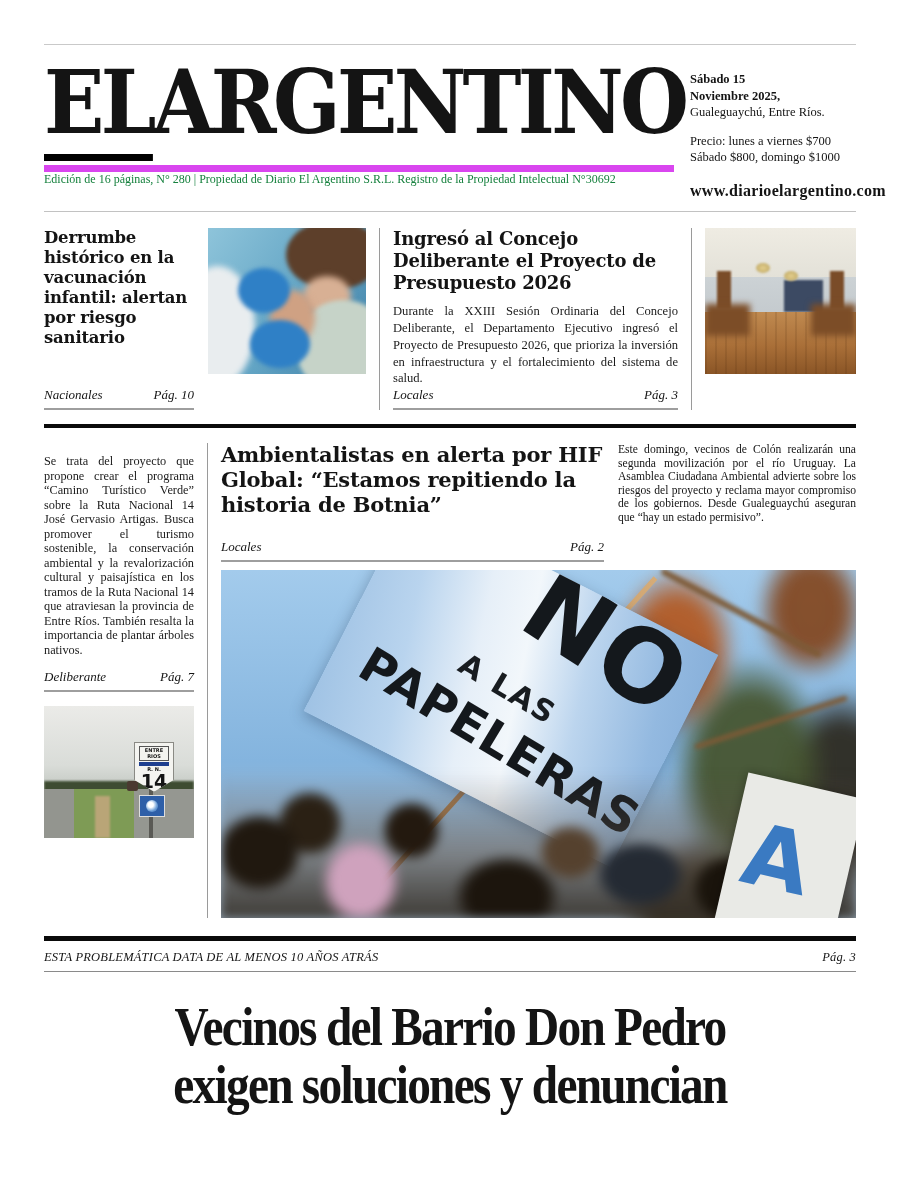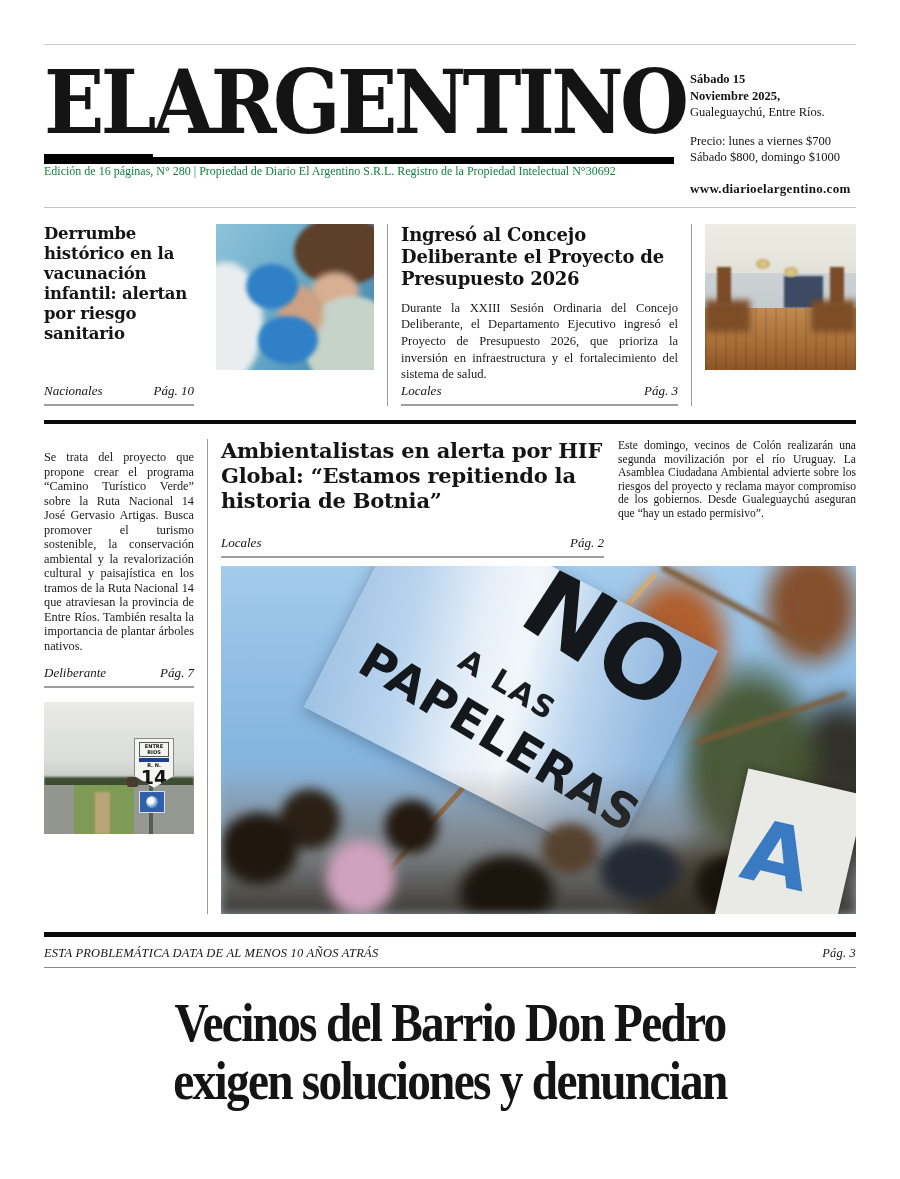--- a/index.html
+++ b/index.html
@@ -10,48 +10,48 @@
   }
   .page { width:812px; margin:0 auto; padding-top:44px; }
   .thin-rule { border-top:1px solid #c9c9c9; }
   .black-bar { background:#0a0a0a; height:4px; }
   .black-bar.thick { height:5px; }
 
   
   .header-grid { display:flex; justify-content:space-between; padding:10px 0 10px; }
   .header-left { width:630px; }
   .masthead {
-    border-bottom:7px solid #000000; padding:6px 0 12px; line-height:0.95;
+    border-bottom:7px solid #d946ef; padding:6px 0 20px; line-height:0.95;
     white-space:nowrap;
   }
   .masthead-text {
     display:inline-block; font-family:"DejaVu Serif", serif; font-weight:700;
     font-size:88px; letter-spacing:-4px; transform:scaleX(0.90);
     transform-origin:0 100%;
   }
   .masthead-el { border-bottom:7px solid #000; padding-bottom:0px; }
   .edition-line { font-size:12px; color:#15803d; }
   .header-info { width:166px; font-size:12.5px; line-height:1.32; padding-top:16px; }
   .header-info .b { font-weight:700; }
   .header-info .gap { height:12px; }
-  .website { font-weight:700; letter-spacing:0.3px; font-size:13px; margin-top:14px; }
+  .website { font-weight:700; letter-spacing:0.3px; font-size:16px; margin-top:14px; }
   .header-bottom-rule { border-top:1px solid #c2c2c2; }
 
   
   .headline { font-family:"DejaVu Serif", serif; font-weight:700; line-height:1.22; letter-spacing:-0.2px; }
   .story-footer {
     display:flex; justify-content:space-between; font-style:italic; font-size:13px;
     border-bottom:2px solid #9e9e9e; padding-bottom:5px;
   }
   .body-text { text-align:justify; color:#1a1a1a; }
   .photo { position:relative; overflow:hidden; background:#ddd; }
 
   
   .row1 { display:flex; padding:16px 0 14px; }
-  .r1c1 { width:150px; margin-right:22px; display:flex; flex-direction:column; }
+  .r1c1 { width:150px; margin-right:14px; display:flex; flex-direction:column; }
   .r1c1 .headline { font-size:16.5px; }
   .r1c1 .story-footer { margin-top:auto; }
   .r1-photo1 { width:158px; height:146px; }
   .r1c3 { flex:1; margin-left:13px; border-left:1px solid #9a9a9a; padding-left:13px; display:flex; flex-direction:column; }
   .r1c3 .headline { font-size:18px; }
   .r1c3 .body-text { font-size:12.6px; line-height:1.33; margin-top:10px; }
   .r1c3 .story-footer { margin-top:auto; }
   .r1c4 { margin-left:13px; border-left:1px solid #9a9a9a; padding-left:13px; }
   .r1-photo2 { width:151px; height:146px; }
 

